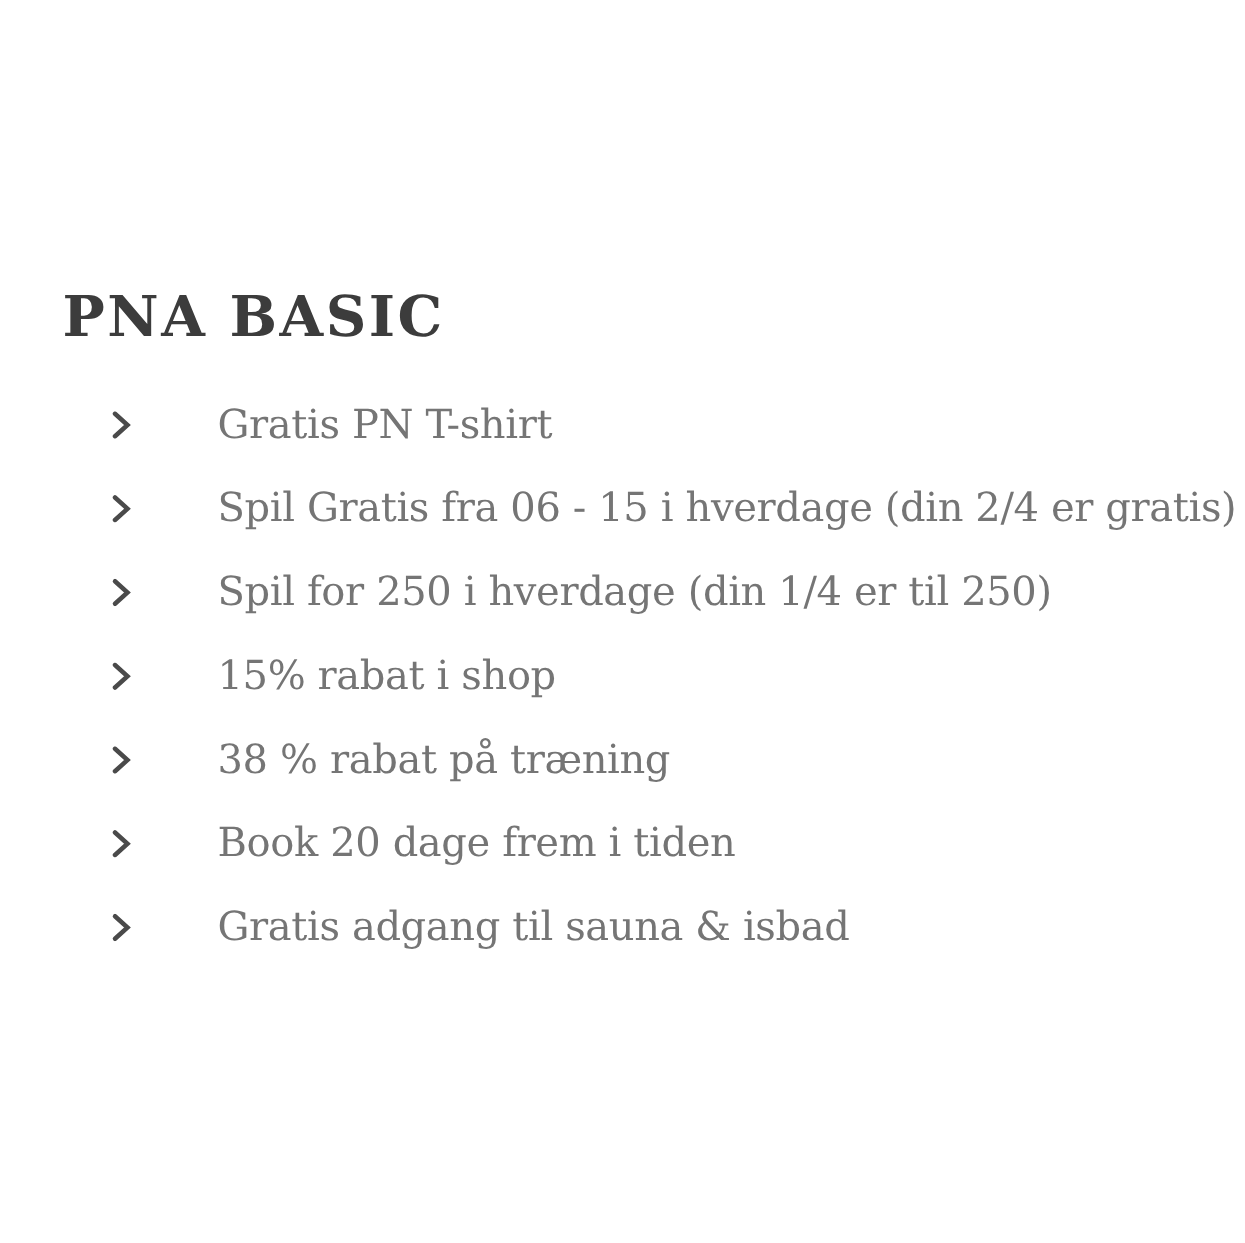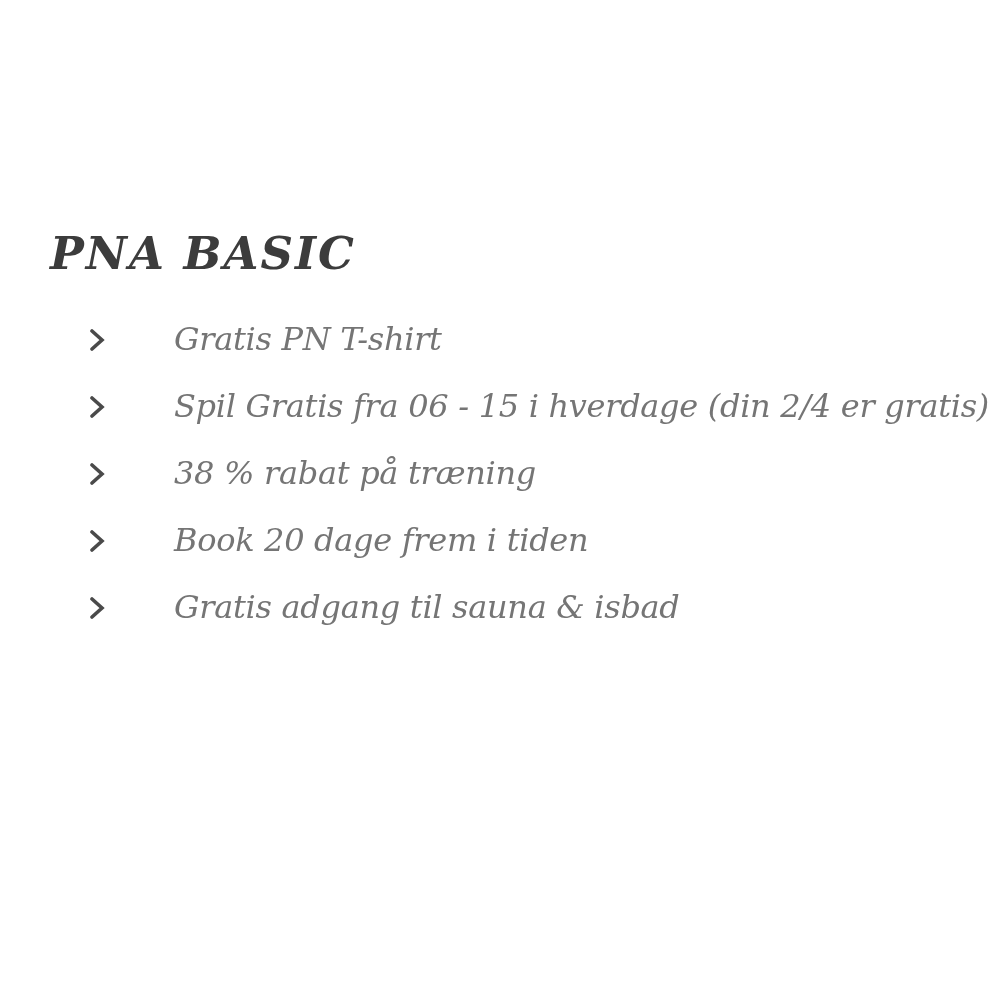--- a/index.html
+++ b/index.html
@@ -10,21 +10,20 @@
     width: 996px;
     height: 994px;
     font-family: "DejaVu Serif", "Liberation Serif", serif;
     overflow: hidden;
   }
   .page {
     position: relative;
     width: 996px;
     height: 912px;
     background: #ffffff;
-    font-style: italic;
   }
   .content {
     position: absolute;
     left: 50px;
     top: 226px;
     width: 946px;
   }
   .section-title {
     margin: 0 0 24px 0;
     font-size: 45px;
@@ -86,21 +85,37 @@
 
       <li>
         <span class="chevron">
           <svg width="18" height="22" viewBox="0 0 18 22">
               <path d="M4 2 L14 11 L4 20" fill="none" stroke="#4a4a4a" stroke-width="3.6" stroke-linecap="round" stroke-linejoin="miter"></path>
             </svg>
         </span>
         <span class="item-text">Spil Gratis fra 06 - 15 i hverdage (din 2/4 er gratis)</span>
       </li>
 
+      <li>
+        <span class="chevron">
+          <svg width="18" height="22" viewBox="0 0 18 22">
+              <path d="M4 2 L14 11 L4 20" fill="none" stroke="#4a4a4a" stroke-width="3.6" stroke-linecap="round" stroke-linejoin="miter"></path>
+            </svg>
+        </span>
+        <span class="item-text">Spil for 250 i hverdage (din 1/4 er til 250)</span>
+      </li>
 
+      <li>
+        <span class="chevron">
+          <svg width="18" height="22" viewBox="0 0 18 22">
+              <path d="M4 2 L14 11 L4 20" fill="none" stroke="#4a4a4a" stroke-width="3.6" stroke-linecap="round" stroke-linejoin="miter"></path>
+            </svg>
+        </span>
+        <span class="item-text">15% rabat i shop</span>
+      </li>
 
       <li>
         <span class="chevron">
           <svg width="18" height="22" viewBox="0 0 18 22">
               <path d="M4 2 L14 11 L4 20" fill="none" stroke="#4a4a4a" stroke-width="3.6" stroke-linecap="round" stroke-linejoin="miter"></path>
             </svg>
         </span>
         <span class="item-text">38 % rabat på træning</span>
       </li>
 

